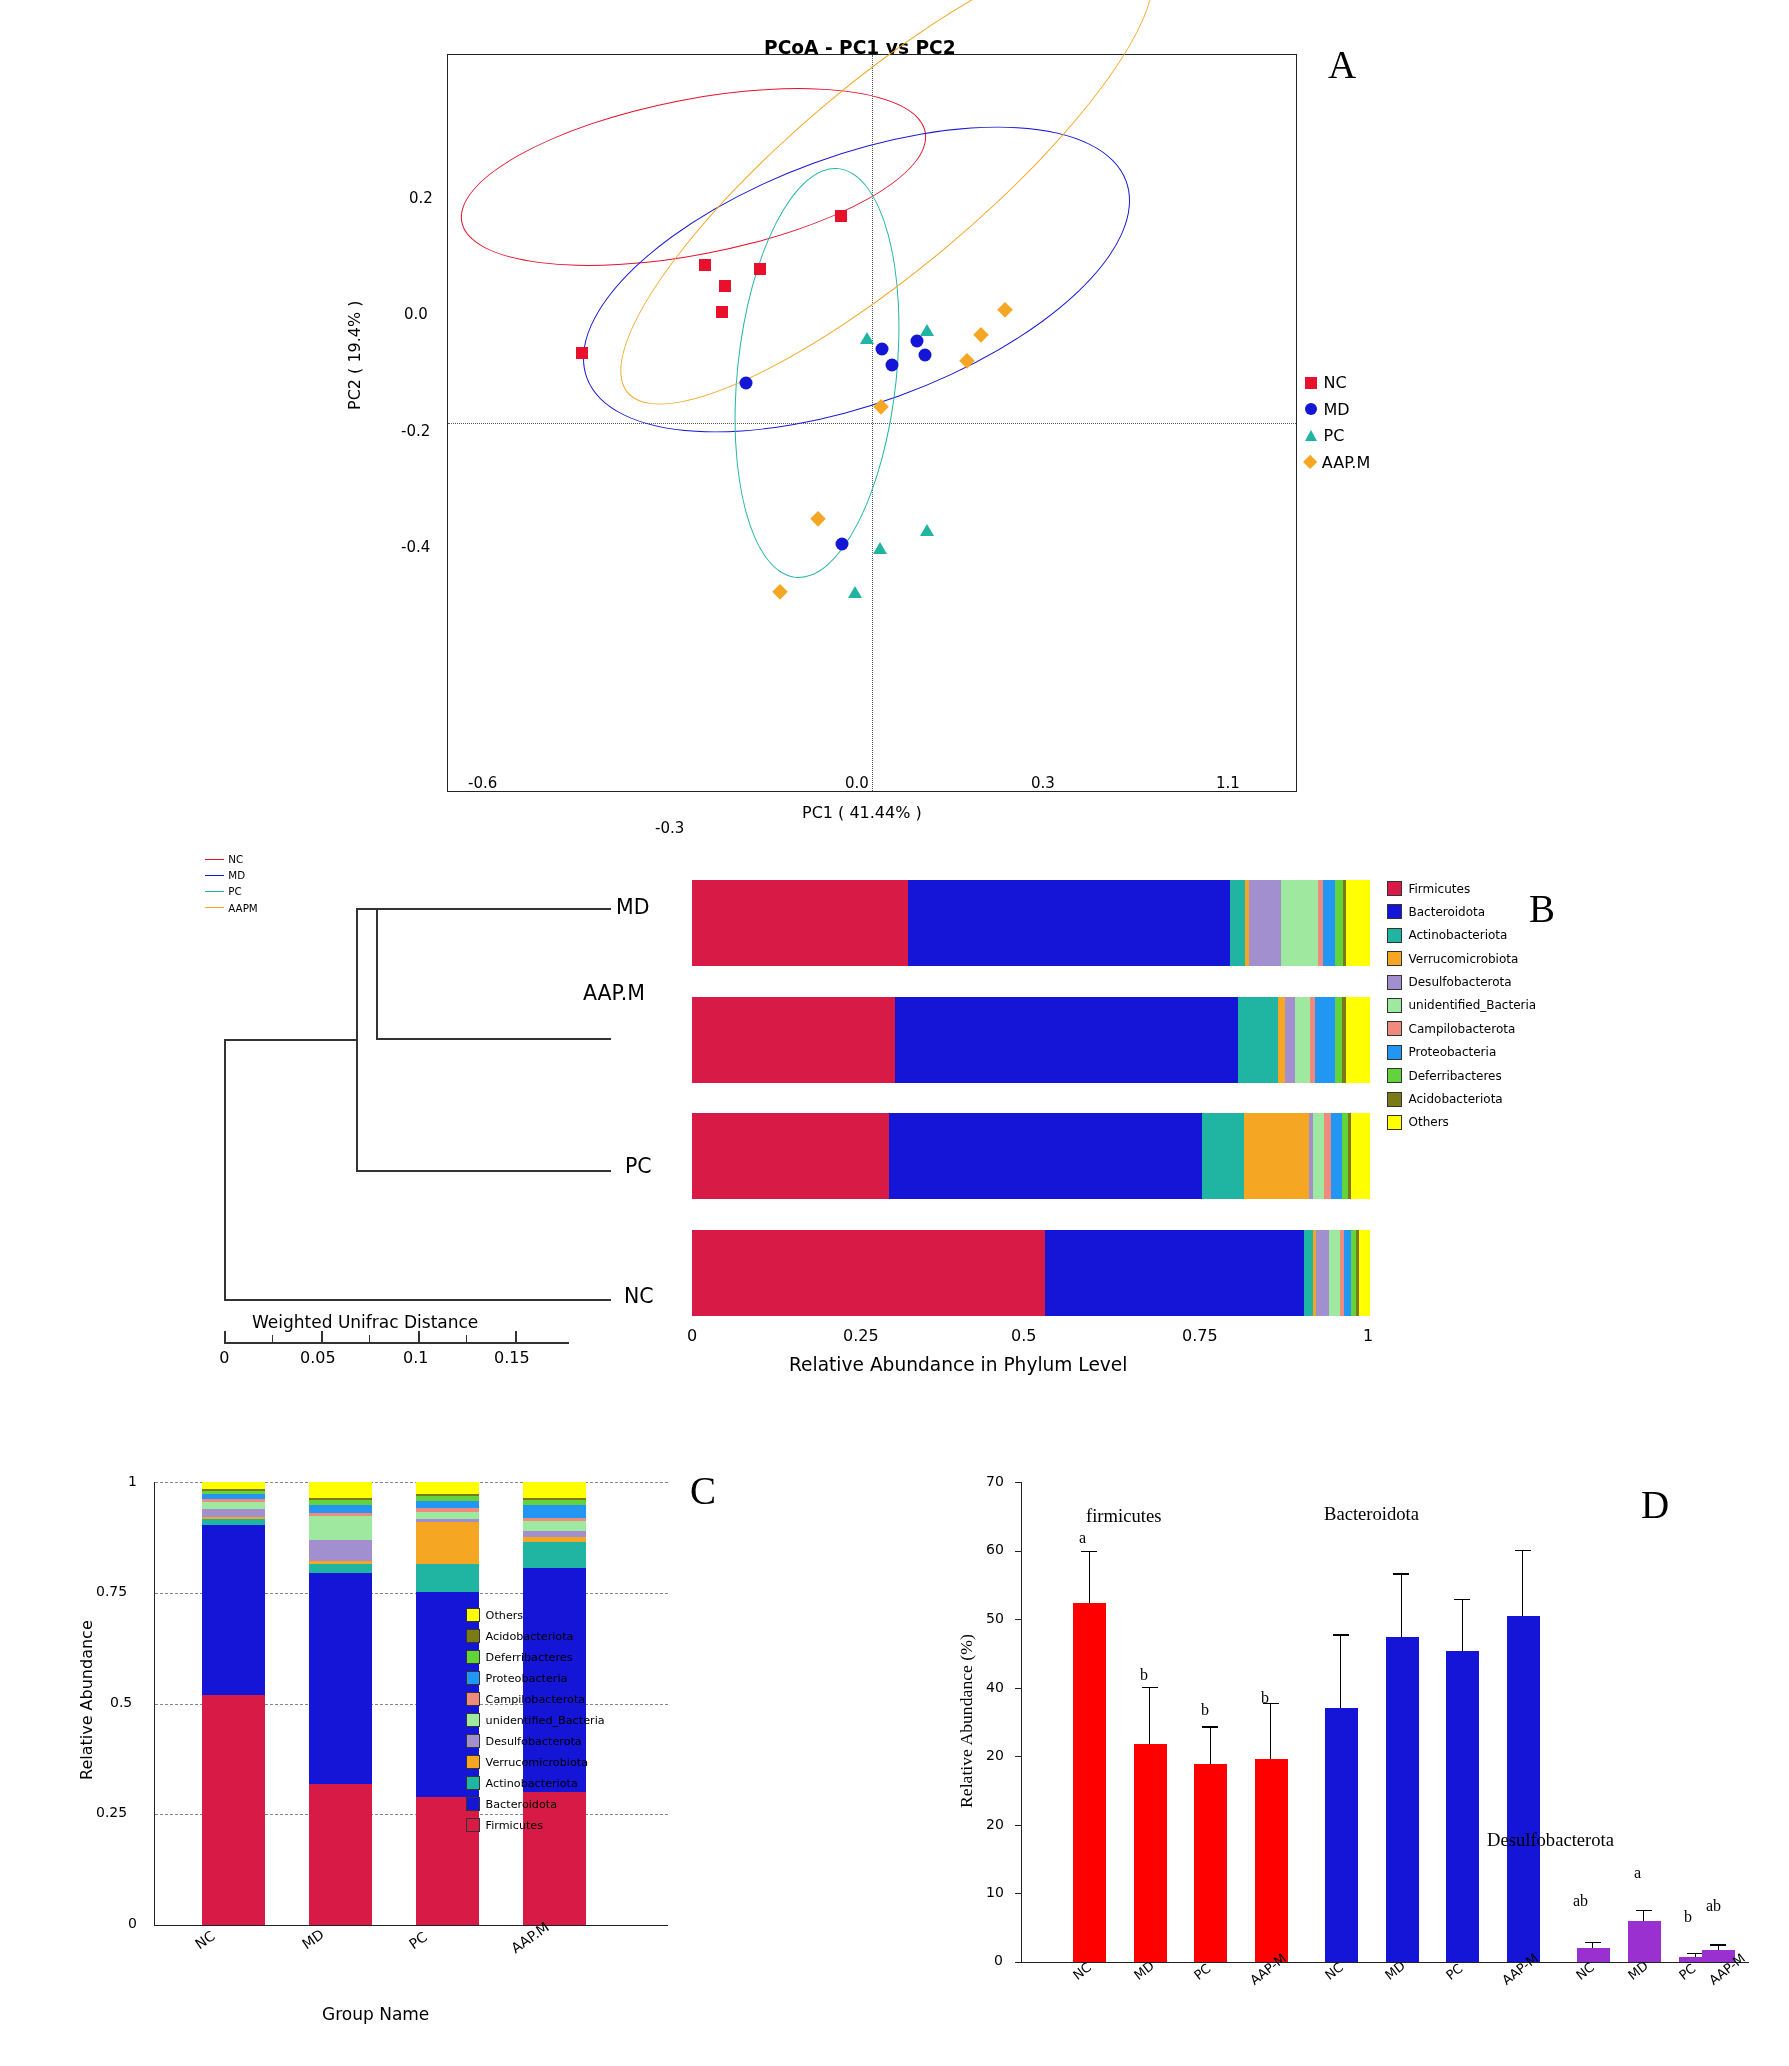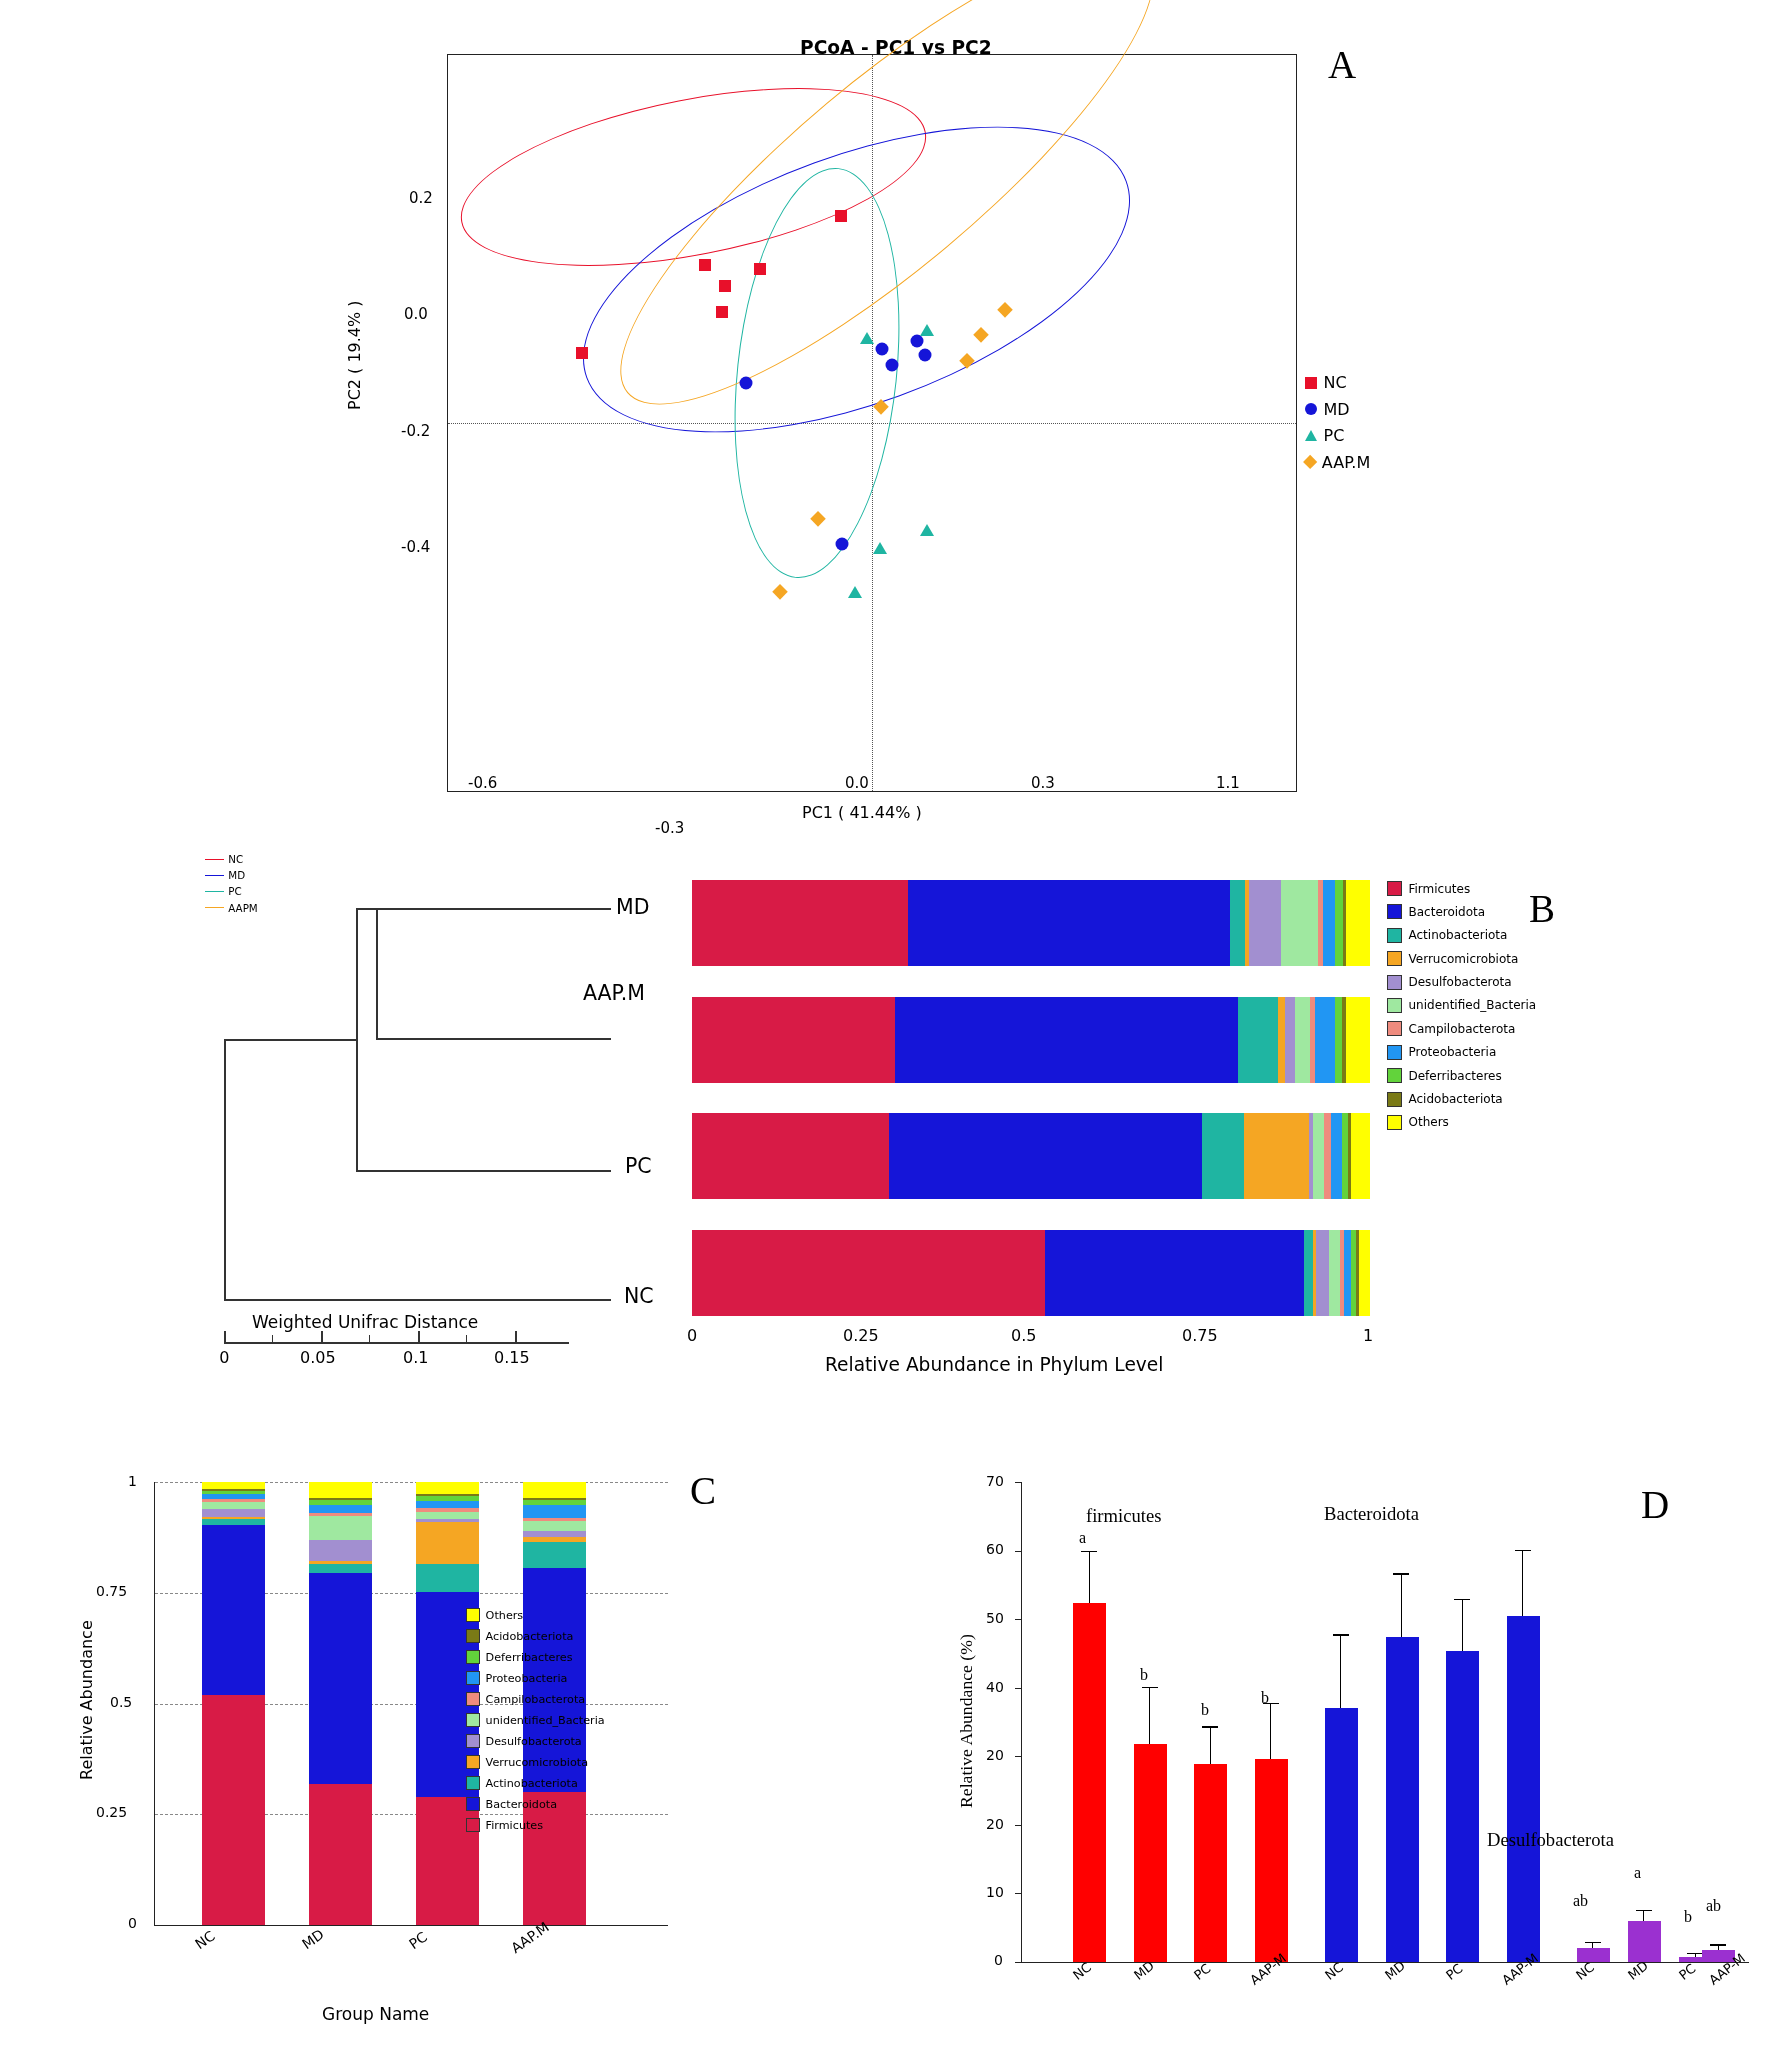--- a/index.html
+++ b/index.html
@@ -2,21 +2,21 @@
 <html style="font-size:7.5px"><head>
 <meta charset="utf-8">
 <style>
   html,body{margin:0;padding:0;background:#ffffff;}
   body{width:1790px;height:2066px;position:relative;font-family:"DejaVu Sans",sans-serif;color:#000;}
   .panel{position:absolute;}
   .lbl{position:absolute;white-space:nowrap;}
 
   
   #panelA{left:0;top:0;width:1790px;height:839px;}
-  #a-title{left:800px;top:37px;font-size:18.6px;font-weight:bold;}
+  #a-title{left:764px;top:37px;font-size:18.6px;font-weight:bold;}
   #a-letter{left:1328px;top:42px;font-size:39px;font-family:"Liberation Serif",serif;}
   #a-plot{position:absolute;left:447px;top:54px;width:848px;height:736px;border:1.4px solid #222;background:#fff;}
   #a-plot .vaxis{position:absolute;left:50%;top:0;width:0;border-left:1.4px dotted #555;height:100%;}
   #a-plot .haxis{position:absolute;top:50.0%;left:0;height:0;border-top:1.4px dotted #555;width:100%;}
   .pt{position:absolute;transform:translate(-50%,-50%);}
   .pt.sq{width:12px;height:12px;background:#e8102a;}
   .pt.ci{width:13px;height:13px;border-radius:50%;background:#1515d8;}
   .pt.tr{width:0;height:0;border-left:7.5px solid transparent;border-right:7.5px solid transparent;border-bottom:12.6px solid #1fb5a2;background:none;}
   .pt.di{width:11.2px;height:11.2px;background:#f5a623;transform:translate(-50%,-50%) rotate(45deg);}
   .ell{position:absolute;border-radius:50%;border-width:1.4px;border-style:solid;background:transparent;}
@@ -36,21 +36,21 @@
   #b-treelegend .ln{width:18.6px;height:0;border-top:1.4px solid #000;margin-right:4.7px;}
   #b-tree{position:absolute;left:224px;top:42px;width:419px;height:438px;}
   .bline{position:absolute;background:#333;}
   .b-grplab{position:absolute;font-size:20.5px;}
   #b-dscale{position:absolute;left:224px;top:475px;width:364px;}
   #b-dtitle{position:absolute;left:252px;top:473px;font-size:17px;}
   #b-bars{position:absolute;left:692px;top:41px;width:678px;height:438px;}
   .b-barrow{position:absolute;left:0;height:86px;width:100%;}
   .b-seg{position:absolute;top:0;height:100%;}
   .b-xtick{position:absolute;font-size:16px;top:487px;}
-  #b-xlab{position:absolute;left:825px;top:515px;font-size:18.6px;text-align:center;}
+  #b-xlab{position:absolute;left:789px;top:515px;font-size:18.6px;text-align:center;}
   #b-legend{position:absolute;left:1387px;top:42px;font-size:12px;}
   #b-legend .row{display:flex;align-items:center;margin-bottom:8.4px;}
   #b-legend .sw{width:13px;height:13px;margin-right:6.5px;border:0.5px solid #333;}
 
   
   #panelC{left:0;top:1454px;width:727px;height:612px;}
   #c-letter{left:690px;top:14px;font-size:39px;font-family:"Liberation Serif",serif;}
   #c-plot{position:absolute;left:154px;top:28px;width:513px;height:443px;border-left:1.4px solid #222;border-bottom:1.4px solid #222;}
   .c-grid{position:absolute;left:0;width:100%;height:0;border-top:0.9px dashed #888;}
   .c-bar{position:absolute;bottom:0;width:63px;}

